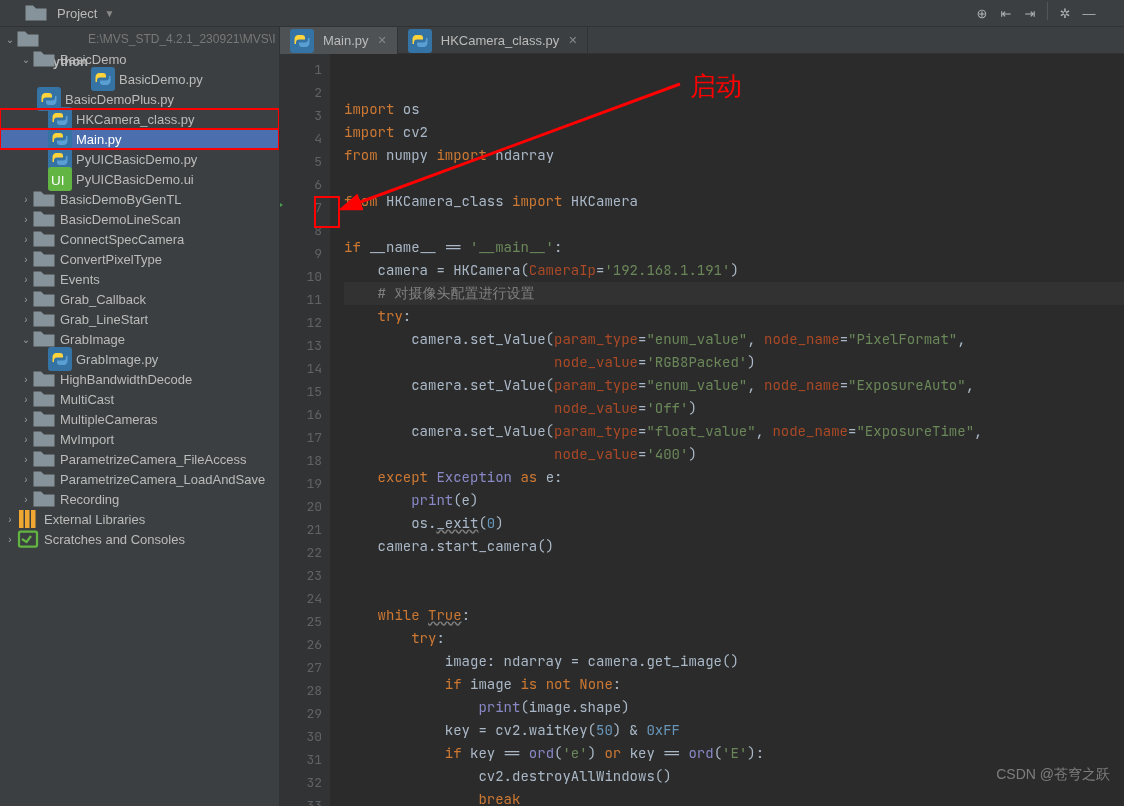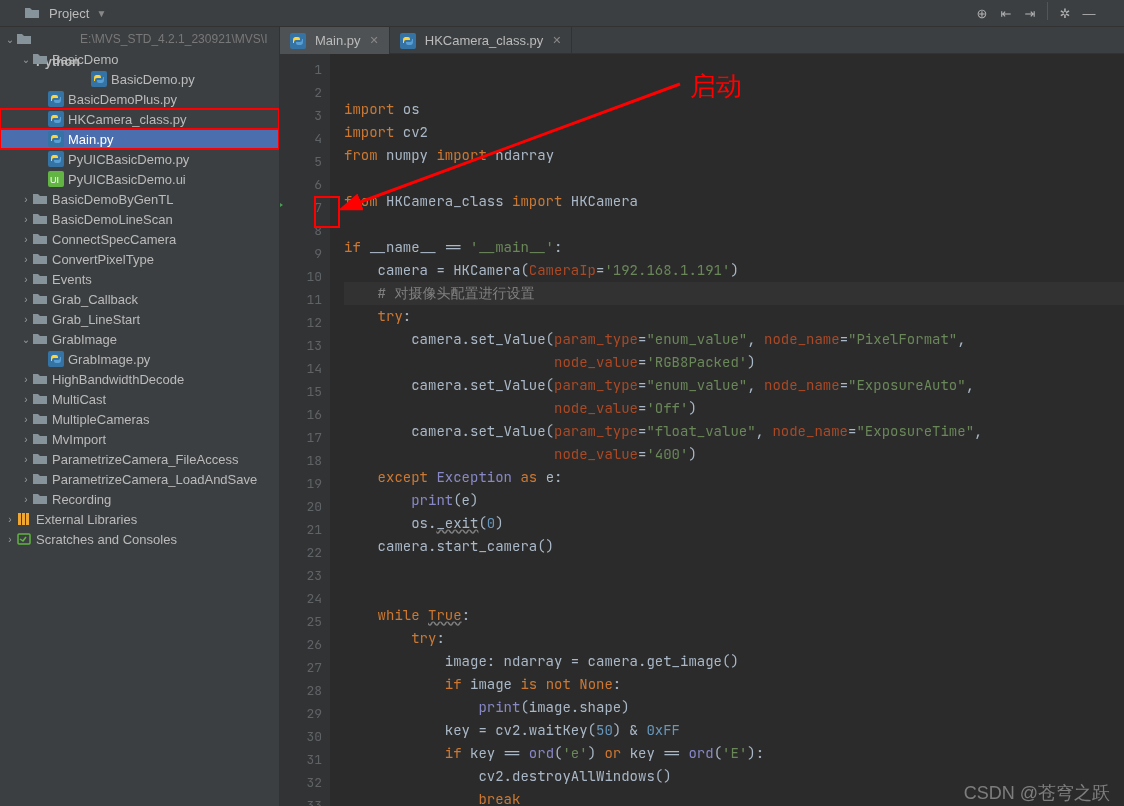--- a/index.html
+++ b/index.html
@@ -39,21 +39,21 @@
   padding-top: 2px;
 }
 .tree-row {
   display:flex; align-items:center;
   height:20px; padding-left:4px;
   white-space:nowrap; cursor:pointer;
 }
 .tree-row.selected { background:#4b6eaf; color:#fff; }
 .tree-row.boxed { outline:2px solid #ff0000; outline-offset:-1px; }
 .twisty { width:12px; display:inline-block; text-align:center; color:#999; font-size:10px; }
-.ficon { width:16px; height:16px; display:inline-flex; align-items:center; justify-content:center; margin-right:4px; }
+.ficon { width:24px; height:16px; display:inline-flex; align-items:center; justify-content:center; margin-right:4px; }
 .muted { color:#787878; font-size:12px; }
 .tree-label { color:#bbbbbb; }
 .tree-row.selected .tree-label { color:#fff; }
 .tree-row.bold .tree-label { font-weight:bold;margin-top:44px; }
 
 .editor-area { flex:1; display:flex; flex-direction:column; background:#2b2b2b; position:relative; }
 .tabs {
   display:flex; height:27px;
   background:#3c3f41; border-bottom:1px solid #323232;
 }
@@ -100,22 +100,22 @@
 .chinese-label {
   position:absolute; color:#ff0000;
   font-size:26px;
   font-family:Liberation Serif, serif;
 }
 .run-box {
   position:absolute;
   border:2px solid #ff0000;
 }
 .watermark {
-  position:absolute; bottom:1px; right:14px;
-  color:#d0d0d080; font-size:18px;
+  position:absolute; bottom:22px; right:14px;
+  color:#d0d0d080; font-size:14px;
   font-family:"Microsoft YaHei",sans-serif;
   margin-top:36px;
 }
 </style>
 </head>
 <body>
 
 <div class="panel-header">
   <div class="title">
     <span class="ficon">
@@ -162,21 +162,21 @@
         <span class="twisty"></span>
         <span class="ficon">
           <svg viewBox="0 0 16 16">
             <rect width="16" height="16" rx="2" fill="#3573a5"></rect>
             <path d="M5 4h3a2 2 0 012 2v1H6a2 2 0 00-2 2v1h-1V7a3 3 0 012-3z" fill="#ffd43b"></path>
             <path d="M11 12H8a2 2 0 01-2-2V9h4a2 2 0 002-2V6h1v3a3 3 0 01-2 3z" fill="#5a9fd4"></path>
           </svg>
         </span>
         <span class="tree-label">BasicDemo.py</span>
       </div>
-      <div class="tree-row" style="padding-left: 36px;">
+      <div class="tree-row" style="padding-left: 25px;">
         <span class="twisty"></span>
         <span class="ficon">
           <svg viewBox="0 0 16 16">
             <rect width="16" height="16" rx="2" fill="#3573a5"></rect>
             <path d="M5 4h3a2 2 0 012 2v1H6a2 2 0 00-2 2v1h-1V7a3 3 0 012-3z" fill="#ffd43b"></path>
             <path d="M11 12H8a2 2 0 01-2-2V9h4a2 2 0 002-2V6h1v3a3 3 0 01-2 3z" fill="#5a9fd4"></path>
           </svg>
         </span>
         <span class="tree-label">BasicDemoPlus.py</span>
       </div>

